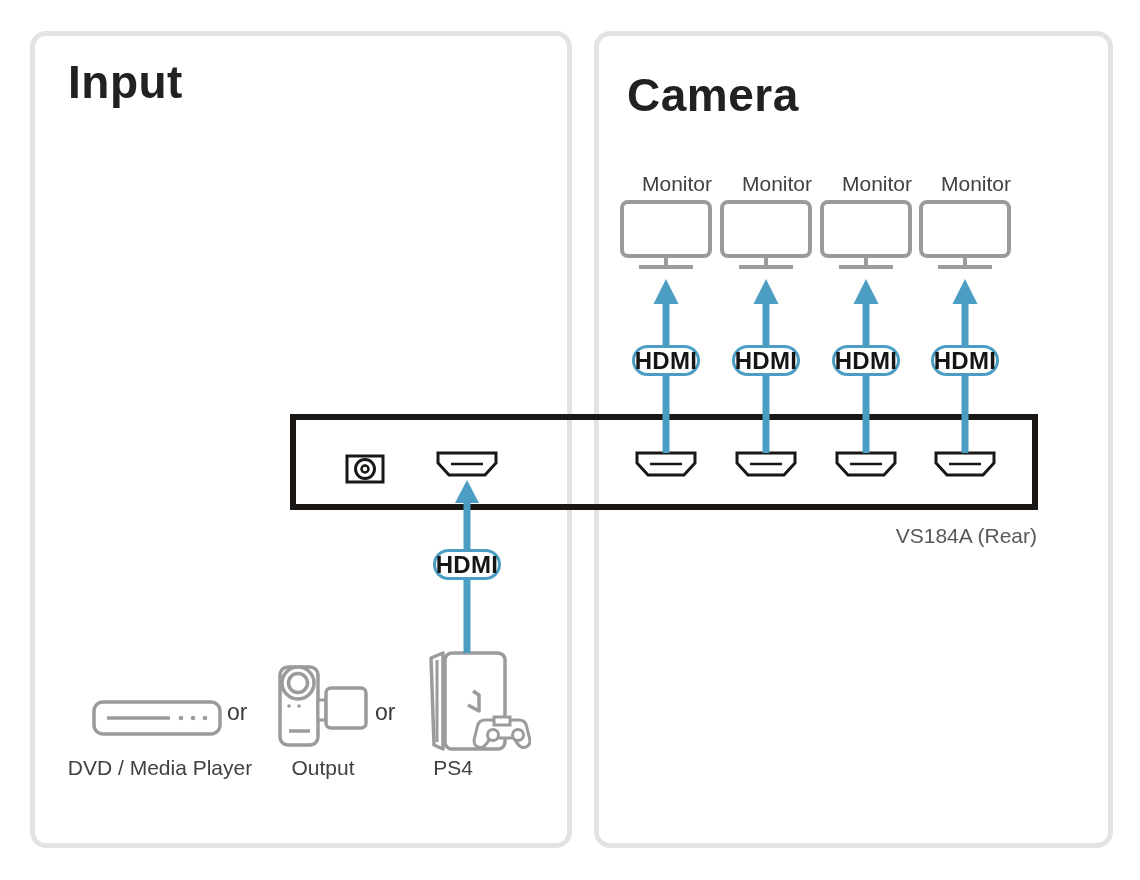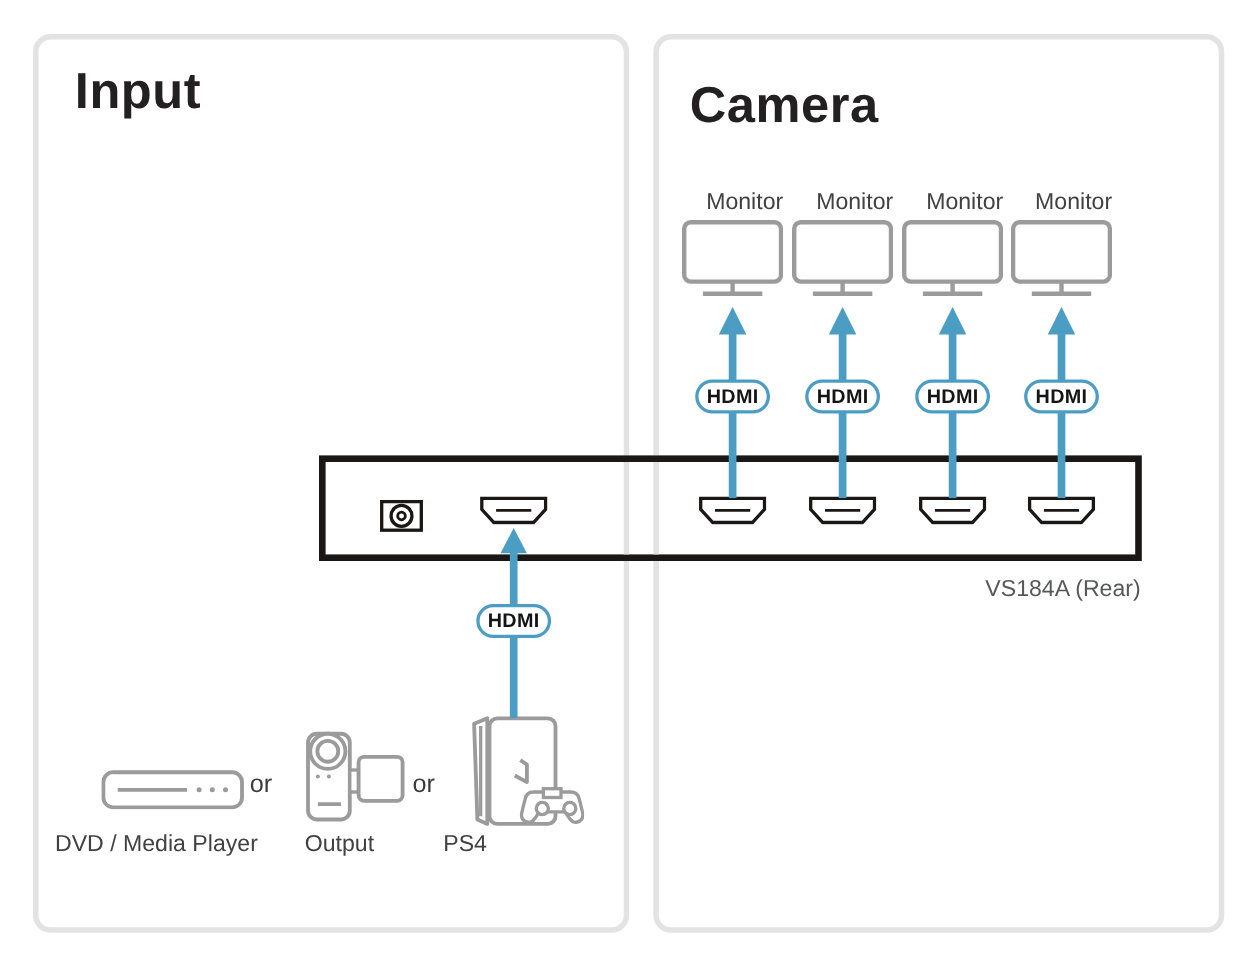--- a/index.html
+++ b/index.html
@@ -8,24 +8,24 @@
   .abs{position:absolute;}
   .panel{border:5px solid #E3E3E3;border-radius:16px;background:#ffffff;box-sizing:border-box;z-index:0;}
   .panel-title{font-size:46px;font-weight:600;color:#232021;z-index:1;letter-spacing:.5px;}
   .device-bar{border:6px solid #1A1714;background:#ffffff;box-sizing:border-box;z-index:1;}
   .pass-line{background:#E3E3E3;z-index:2;}
   .port{z-index:3;}
   .jack{z-index:3;}
   .blue{z-index:4;}
   .pill{box-sizing:border-box;width:68px;height:31px;border:3.5px solid #4C9DC4;border-radius:16px;
         background:#ffffff;z-index:5;display:flex;align-items:center;justify-content:center;
-        font-size:18px;font-weight:bold;color:#151515;letter-spacing:.3px;}
+        font-size:24px;font-weight:bold;color:#151515;letter-spacing:.3px;}
   .mon-col{width:92px;text-align:right;z-index:1;}
   .mon-label{font-size:21px;color:#414042;display:block;margin-bottom:4px;}
-  .src-label{font-size:21px;color:#414042;z-index:1;}
+  .src-label{font-size:21px;color:#414042;text-align:center;z-index:1;}
   .or-label{font-size:23px;color:#3B3B3B;text-align:left;z-index:1;}
   .model-label{font-size:21px;color:#57585A;text-align:right;z-index:1;}
   .icon{z-index:1;}
 </style>
 </head>
 <body>
 
 <div id="stage">
 
   <div class="abs panel" style="left:30px;top:31px;width:542px;height:817px;"></div>

